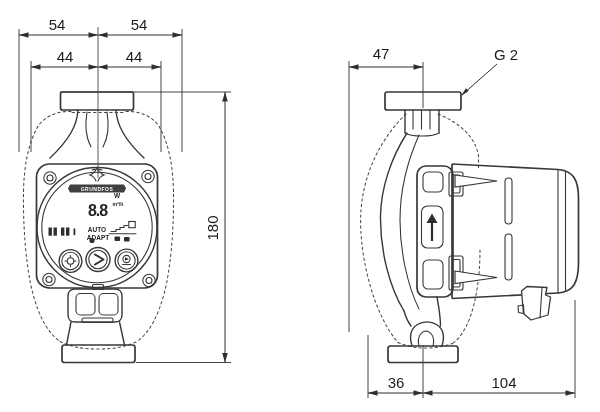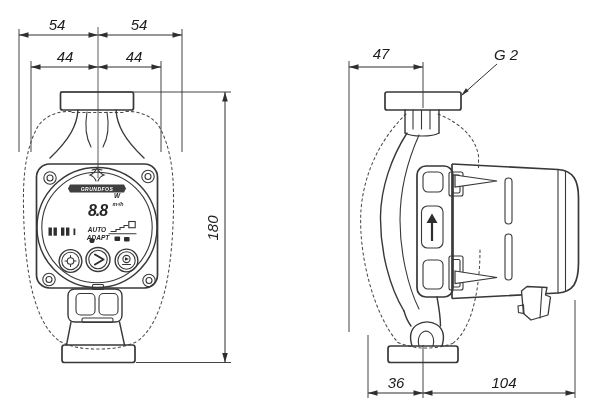--- a/index.html
+++ b/index.html
@@ -1,17 +1,17 @@
 <!DOCTYPE html>
 <html><head>
 <meta charset="utf-8">
 <style>
   html,body{margin:0;padding:0;background:#fff;}
   .canvas{position:relative;width:600px;height:412px;background:#fff;overflow:hidden;
-          font-family:"Liberation Sans",sans-serif;font-style:italic;}
+          font-family:"Liberation Sans",sans-serif;}
   svg{display:block;}
   svg text{font-family:"Liberation Sans",sans-serif;}
   .ol{fill:none;stroke:#383838;stroke-width:1.4;stroke-linecap:round;stroke-linejoin:round;}
   .ol2{fill:none;stroke:#383838;stroke-width:1.7;stroke-linejoin:round;}
   .th{fill:none;stroke:#383838;stroke-width:1.1;stroke-linecap:round;}
   .dim{stroke:#2f2f2f;stroke-width:1;fill:none;}
   .wit{stroke:#2f2f2f;stroke-width:0.9;fill:none;}
   .arr{fill:#2f2f2f;stroke:none;}
   .dsh{fill:none;stroke:#4a4a4a;stroke-width:1.05;stroke-dasharray:2.4 3;stroke-linecap:round;}
   .dtx{font-size:15px;fill:#1c1c1c;}

